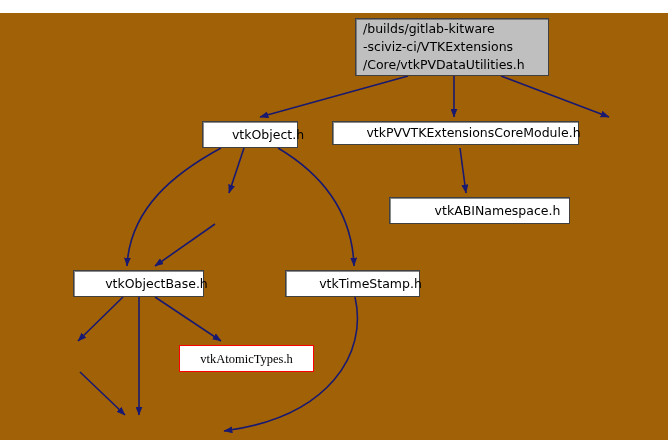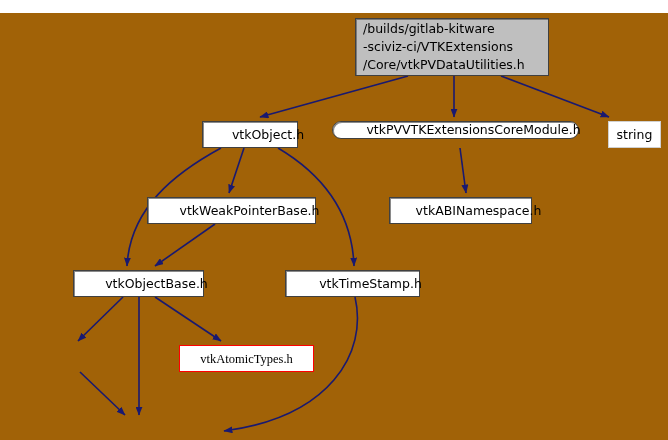--- a/index.html
+++ b/index.html
@@ -105,27 +105,25 @@
       <path d="M 355,284 C 368,340 330,404 224,418"></path>
     </g>
   </svg>
 
   <div class="node-box node-root" style="left:355px; top:5px; width:194px; height:58px;">/builds/gitlab-kitware
 -sciviz-ci/VTKExtensions
 /Core/vtkPVDataUtilities.h</div>
 
   <div class="node-box node-plain" style="left:202px; top:108px; width:96px; height:27px;">vtkObject.h</div>
 
-  <div class="node-box node-plain" style="left:332px; top:108px; width:247px; height:18px;border-radius:12px;">vtkPVVTKExtensionsCoreModule.h</div>
+  <div class="node-box node-plain" style="left:332px; top:108px; width:247px; height:24px;">vtkPVVTKExtensionsCoreModule.h</div>
 
-  <div class="node-box node-faint" style="left:608px; top:108px; width:53px; height:27px;">string</div>
 
-  <div class="node-box node-plain" style="left:147px; top:184px; width:169px; height:27px;">vtkWeakPointerBase.h</div>
 
-  <div class="node-box node-plain" style="left:389px; top:184px; width:143px; height:27px;">vtkABINamespace.h</div>
+  <div class="node-box node-plain" style="left:389px; top:184px; width:181px; height:27px;">vtkABINamespace.h</div>
 
   <div class="node-box node-plain" style="left:73px; top:257px; width:131px; height:27px;">vtkObjectBase.h</div>
 
   <div class="node-box node-plain" style="left:285px; top:257px; width:135px; height:27px;">vtkTimeStamp.h</div>
 
 
   <div class="node-box node-red" style="left:179px; top:332px; width:135px; height:27px;font-family:Liberation Serif, serif;">vtkAtomicTypes.h</div>
 
 
 </div>

